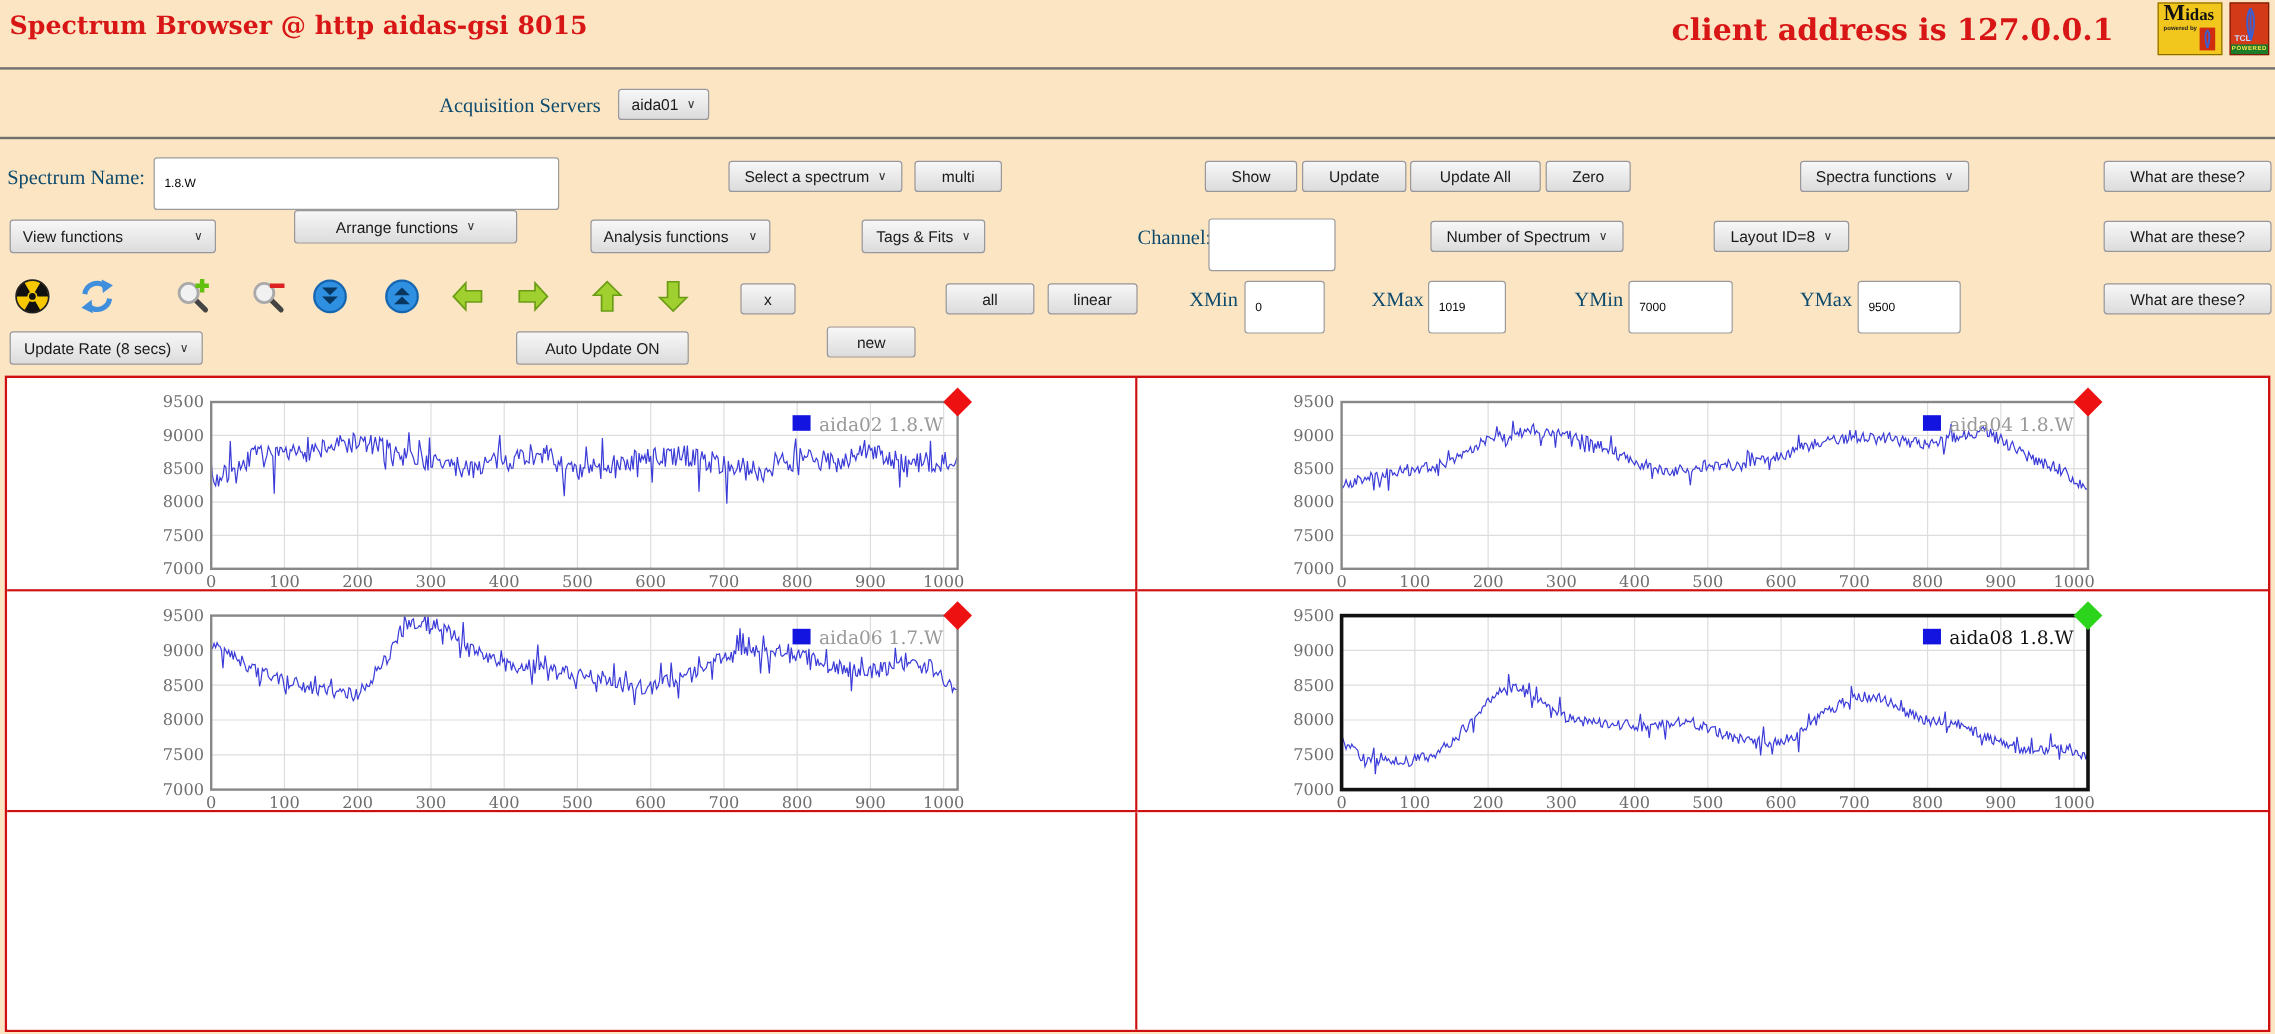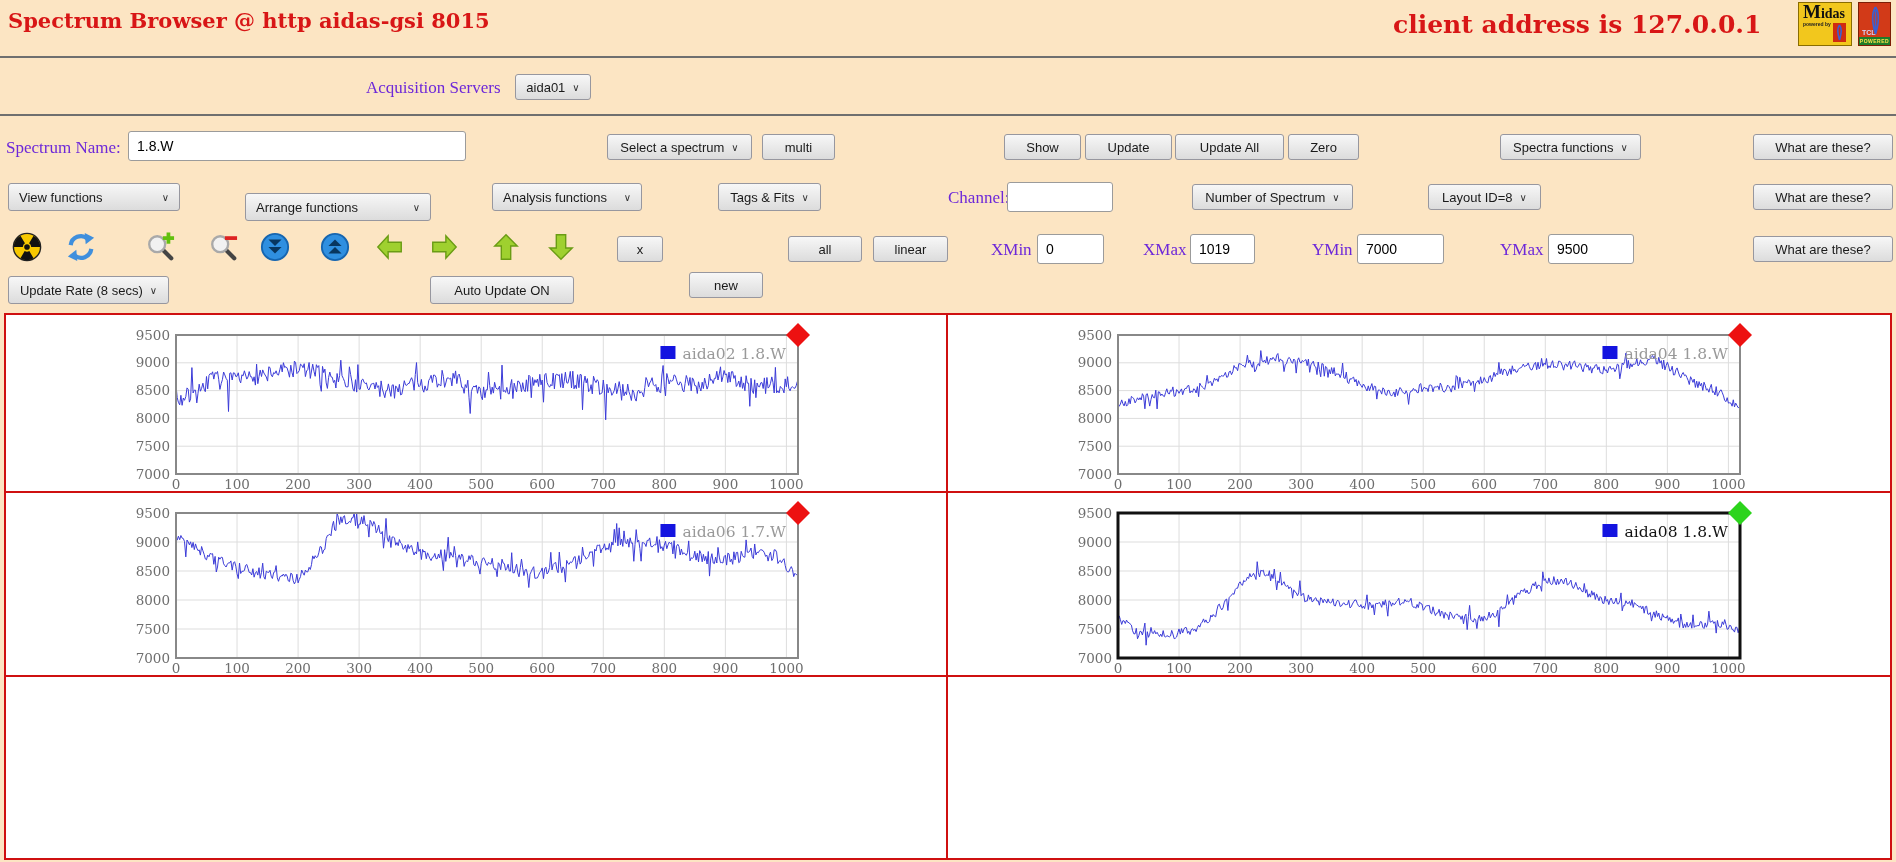--- a/index.html
+++ b/index.html
@@ -1,31 +1,31 @@
 <!DOCTYPE html>
 <html><head>
 <meta charset="utf-8">
 <style>
   html,body{margin:0;padding:0;background:#fce5c3;}
   .page{position:relative;width:1896px;height:862px;background:#fce5c3;overflow:hidden;
         font-family:"Liberation Sans",sans-serif;}
   .abs{position:absolute;}
   .divider{position:absolute;left:0;width:1896px;height:2px;background:#6f6f6f;}
   
-  .rlabel{position:absolute;color:#6d28d9;font-family:"Liberation Serif","DejaVu Serif",serif;
+  .rlabel{position:absolute;color:#0c4a6e;font-family:"Liberation Serif","DejaVu Serif",serif;
           font-size:17px;white-space:nowrap;}
   .rtitle{color:#d81616;font-family:"DejaVu Serif","Liberation Serif",serif;font-weight:bold;white-space:nowrap;text-align:center;}
   
   .btn,.sel{position:absolute;height:26px;box-sizing:border-box;display:flex;align-items:center;
         justify-content:center;background:linear-gradient(#f7f7f7,#dcdcdc);border:1px solid #97979f;
         border-radius:3px;font-family:"Liberation Sans",sans-serif;font-size:13px;color:#1a1a1a;
         padding:0 10px;cursor:default;white-space:nowrap;}
   .sel .chev{margin-left:7px;font-size:10px;color:#333;}
-  .inp{position:absolute;box-sizing:border-box;height:30px;border:1px solid #9b9b9b;border-radius:3px;
-       background:#fff;font-family:"Liberation Sans",sans-serif;font-size:14px;color:#000;padding:0 8px;}
+  .inp{position:absolute;box-sizing:border-box;height:44px;border:1px solid #9b9b9b;border-radius:3px;
+       background:#fff;font-family:"Liberation Sans",sans-serif;font-size:10px;color:#000;padding:0 8px;}
   .icon{position:absolute;width:30px;height:30px;}
   .icon svg{width:30px;height:30px;display:block;}
   
   .logo-midas{position:absolute;left:1798px;top:2px;width:54px;height:44px;background:#f2c71d;
       border:1px solid #8a6d00;box-sizing:border-box;overflow:hidden;}
   .midas-word{font-family:"Liberation Serif",serif;font-weight:bold;color:#111;font-size:14px;
       line-height:14px;padding:2px 0 0 4px;}
   .midas-word::first-letter{font-size:19px;}
   .midas-sub{font-size:5px;color:#222;padding-left:4px;font-weight:bold;}
   .midas-mini{position:absolute;right:5px;bottom:3px;width:13px;height:19px;background:#d02c10;}
@@ -96,21 +96,21 @@
   <div class="sel" style="left:1500px;top:134px;width:141px;">
     <span>Spectra functions</span>
       <span class="chev">∨</span>
   </div>
   <button class="btn" style="left:1753px;top:134px;width:140px;">What are these?</button>
 
   <div class="sel" style="left:8px;top:183px;width:172px;height:28px;justify-content:space-between;">
     <span>View functions</span>
       <span class="chev">∨</span>
   </div>
-  <div class="sel" style="left:245px;top:193px;width:186px;height:28px;justify-content:space-between;">
+  <div class="sel" style="left:245px;top:175px;width:186px;height:28px;">
     <span>Arrange functions</span>
       <span class="chev">∨</span>
   </div>
   <div class="sel" style="left:492px;top:183px;width:150px;height:28px;justify-content:space-between;">
     <span>Analysis functions</span>
       <span class="chev">∨</span>
   </div>
   <div class="sel" style="left:718px;top:183px;width:103px;height:28px;">
     <span>Tags &amp; Fits</span>
       <span class="chev">∨</span>

